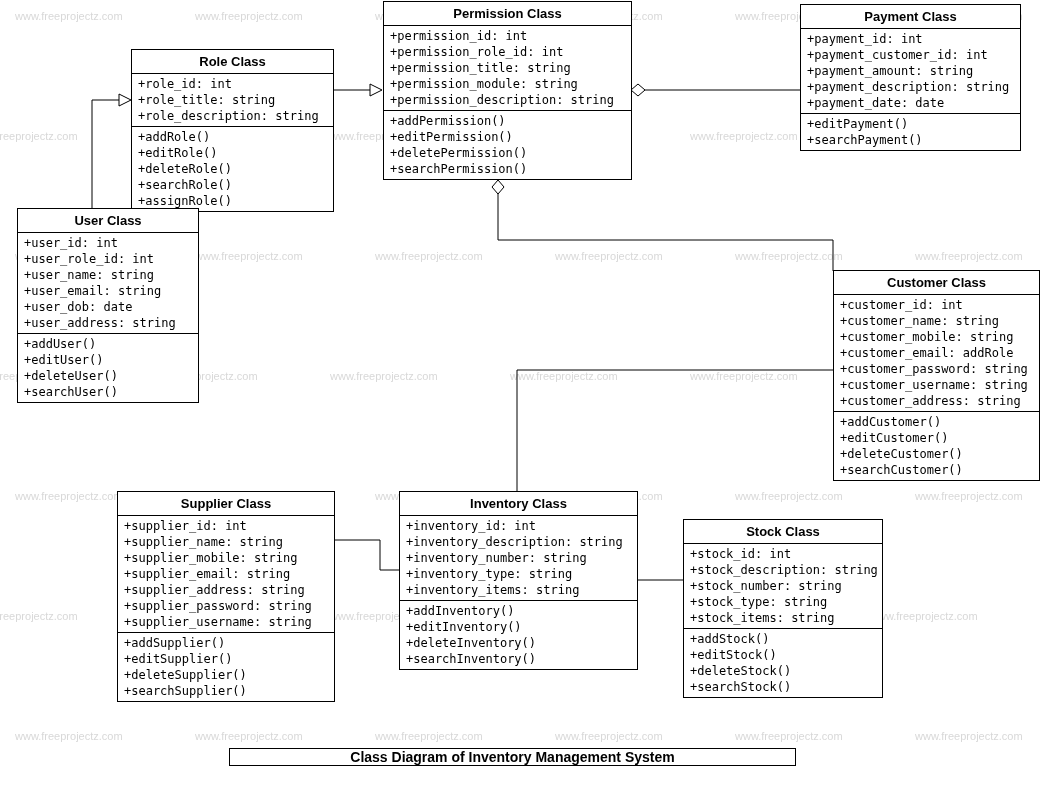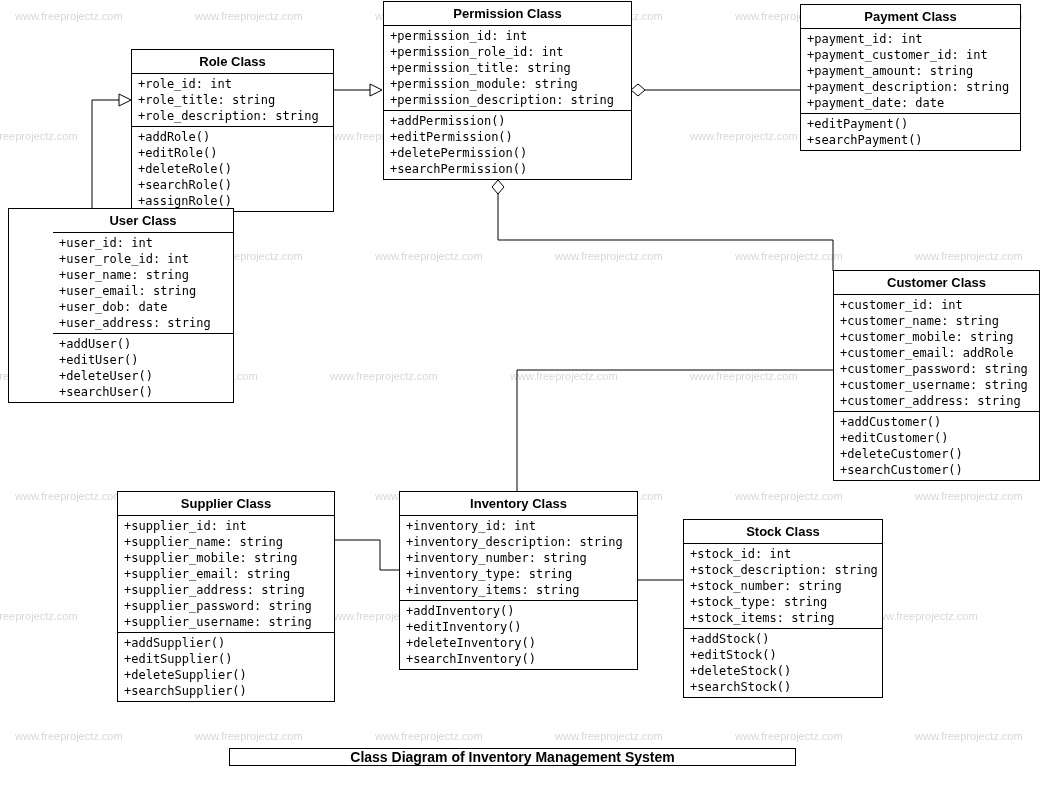--- a/index.html
+++ b/index.html
@@ -185,21 +185,21 @@
         <div class="line">+payment_amount: string</div>
         <div class="line">+payment_description: string</div>
         <div class="line">+payment_date: date</div>
       </div>
     <div class="class-section">
         <div class="line">+editPayment()</div>
         <div class="line">+searchPayment()</div>
       </div>
   </div>
 
-  <div class="class-box" style="left:8px; top:208px; width:180px;padding-left:44px;">
+  <div class="class-box" style="left:17px; top:208px; width:180px;">
     <div class="class-title">User Class</div>
     <div class="class-section">
         <div class="line">+user_id: int</div>
         <div class="line">+user_role_id: int</div>
         <div class="line">+user_name: string</div>
         <div class="line">+user_email: string</div>
         <div class="line">+user_dob: date</div>
         <div class="line">+user_address: string</div>
       </div>
     <div class="class-section">

